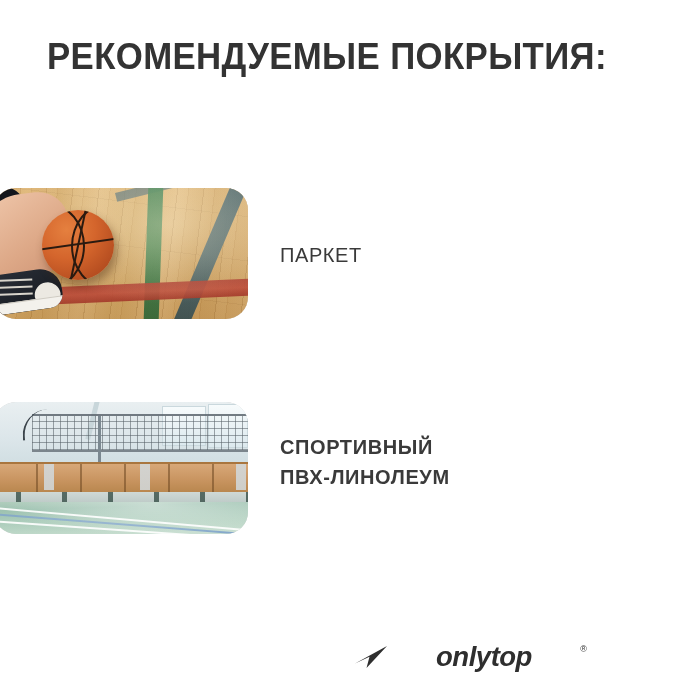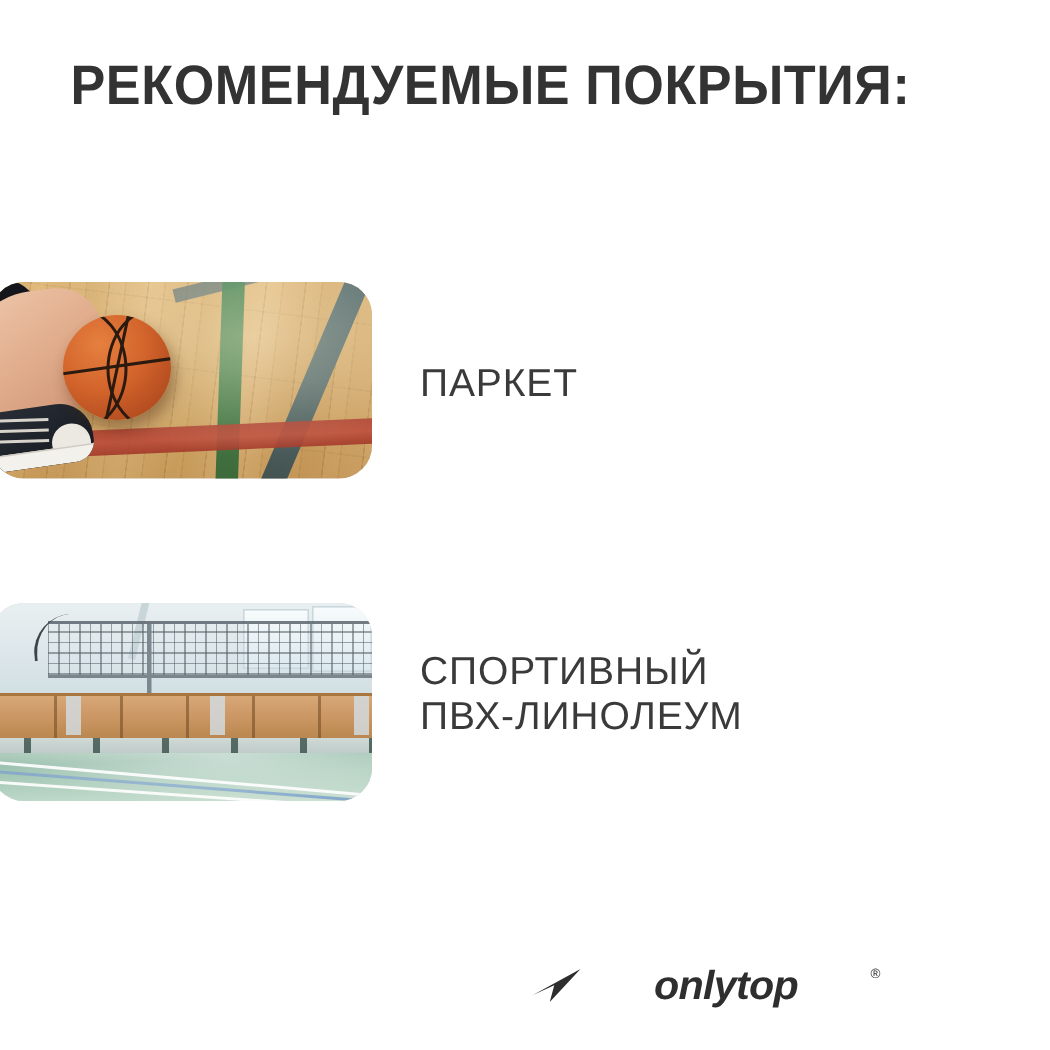--- a/index.html
+++ b/index.html
@@ -316,29 +316,29 @@
   }
   .fl-white-1 { left: -20px; top: 16px; width: 290px; transform: rotate(5deg); }
   .fl-white-2 { left: -20px; top: 27px; width: 290px; transform: rotate(4deg); }
   .fl-blue-1  { left: -20px; top: 21px; width: 290px; background: rgba(110,150,200,0.75); transform: rotate(4.5deg); }
 
   
   .label {
     position: absolute;
     left: 280px;
     font-family: "Liberation Sans", sans-serif;
-    font-size: 26px;
+    font-size: 20px;
     font-weight: normal;
     letter-spacing: 0.6px;
     line-height: 30px;
     color: #3a3a3a;
     white-space: pre-line;
   }
   .label-1 { top: 240px; }
-  .label-2 { top: 432px; }
+  .label-2 { top: 432px; font-weight: bold; }
 
   
   .logo {
     position: absolute;
     right: 32px;
     bottom: 28px;
     display: flex;
     align-items: center;
     height: 30px;
     gap: 48px;

